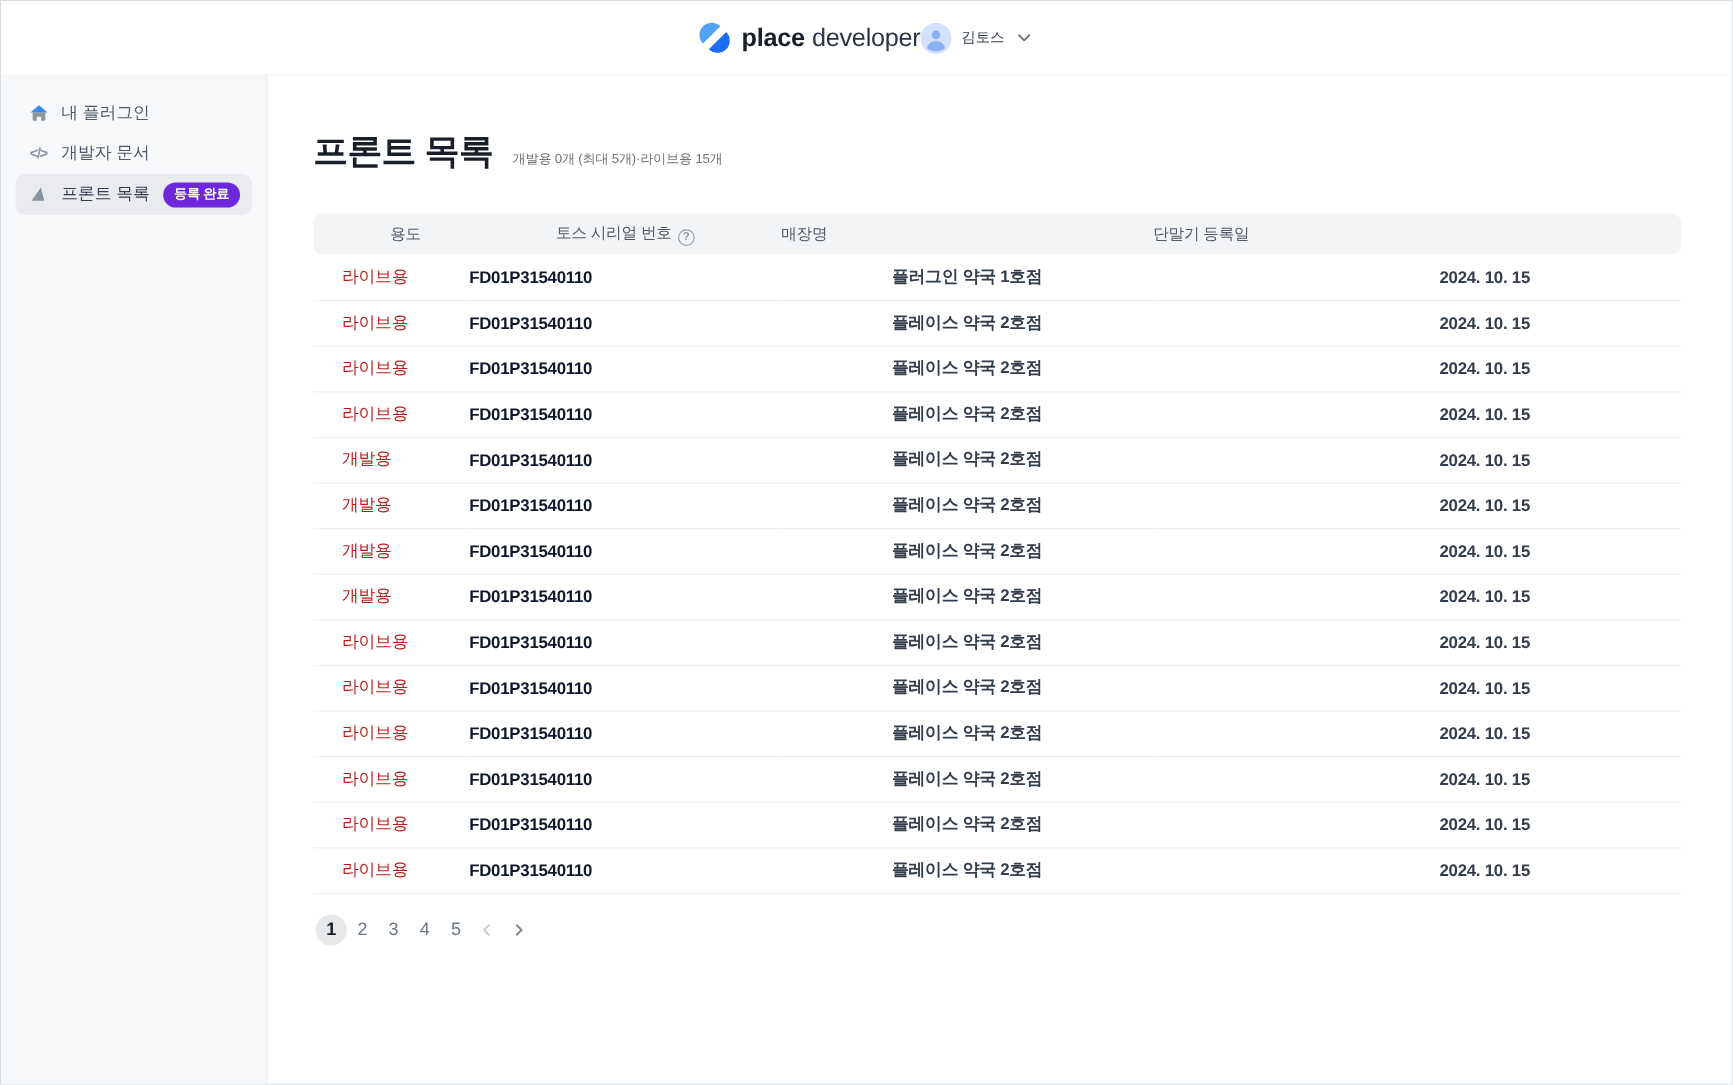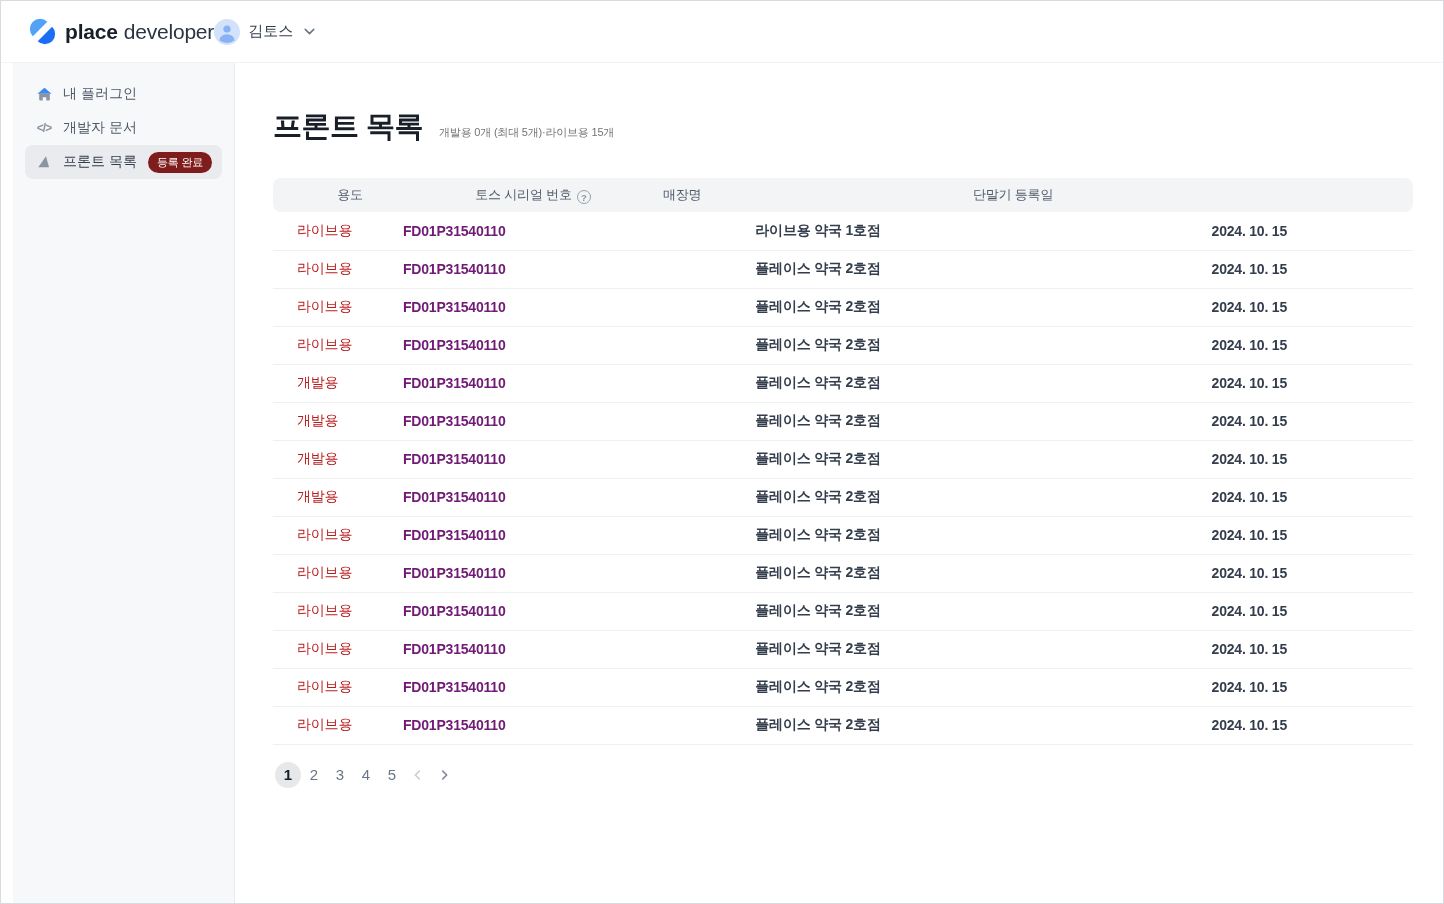--- a/index.html
+++ b/index.html
@@ -1,52 +1,52 @@
 <!DOCTYPE html>
 <html><head>
 <meta charset="utf-8">
 <style>
   * { margin:0; padding:0; box-sizing:border-box; }
   html,body { width:1444px; height:904px; }
   body { font-family:"Liberation Sans","DejaVu Sans",sans-serif; background:#fff; color:#333d4b; }
   .page { width:1444px; height:904px; border:1px solid #d8dce1; background:#fff; display:flex; flex-direction:column; overflow:hidden; }
 
   
-  .topbar { height:62px; flex:0 0 62px; display:flex; align-items:center; justify-content:flex-start; padding:0 28px; background:#fff; border-bottom:1px solid #f1f3f5; }
+  .topbar { height:62px; flex:0 0 62px; display:flex; align-items:center; justify-content:center; padding:0 17px; background:#fff; border-bottom:1px solid #f1f3f5; }
   .logo { display:flex; align-items:center; gap:9px; cursor:pointer; }
   .logo-text { font-size:21px; letter-spacing:-0.2px; color:#191f28; display:flex; gap:6px; align-items:baseline; }
   .logo-primary { font-weight:800; }
   .logo-secondary { font-weight:400; color:#2b3442; }
   .user-menu { display:flex; align-items:center; gap:8px; cursor:pointer; }
-  .user-name { font-size:15px; font-weight:500; color:#333d4b; }
-
-  
-  .body-wrap { flex:1; display:flex; min-height:0;padding-left:12px; }
+  .user-name { font-size:12px; font-weight:500; color:#333d4b; }
+
+  
+  .body-wrap { flex:1; display:flex; min-height:0; }
   .sidebar { width:222px; flex:0 0 222px; background:#f7f8fa; border-right:1px solid #e9ebee; padding:14px 12px; }
   .side-item { height:34px; display:flex; align-items:center; gap:10px; padding:0 10px; border-radius:8px; font-size:14px; color:#4e5968; cursor:pointer; }
   .side-item.active { background:#e9ebee; color:#333d4b; font-weight:500; }
   .side-icon { width:18px; height:18px; display:flex; align-items:center; justify-content:center; flex:0 0 18px; }
   .code-glyph { font-size:12px; font-weight:700; color:#8b95a1; letter-spacing:-1px; }
-  .side-badge { margin-left:auto; background:#7f1d1d; color:#fff; font-size:11px; font-weight:400; line-height:1; padding:5px 9px; border-radius:20px; letter-spacing:-0.2px; }
+  .side-badge { margin-left:auto; background:#6d28d9; color:#fff; font-size:11px; font-weight:700; line-height:1; padding:5px 9px; border-radius:20px; letter-spacing:-0.2px; }
 
   
   .main { flex:1; background:#fff; padding:44px 44px 0 38px; overflow:hidden; }
   .title-row { display:flex; align-items:baseline; gap:16px; margin-bottom:31px; }
   .page-title { font-size:29px; font-weight:800; color:#191f28; letter-spacing:-0.5px; }
   .page-subtitle { font-size:11px; color:#737373; letter-spacing:-0.2px; }
 
   table.front-table { width:1140px; border-collapse:collapse; table-layout:fixed; }
   .front-table th { height:34px; background:#f2f4f6; font-size:13px; font-weight:500; color:#4e5968; text-align:center; letter-spacing:-0.2px; }
   .front-table th:first-child { border-radius:8px 0 0 8px; padding-left:24px; }
   .front-table th:last-child { border-radius:0 8px 8px 0; }
   .front-table th.th-store { text-align:left; padding-right:120px; }
   .front-table th.th-date { text-align:left; }
   .front-table td { height:38px; border-bottom:1px solid #eef0f2; font-size:14px; letter-spacing:-0.2px; }
   .td-usage { color:#b91c1c; padding-left:24px; }
-  .td-serial { color:#701a75; font-weight:600; }
+  .td-serial { color:#0f172a; font-weight:600; }
   .td-store { color:#333d4b; font-weight:600; text-align:center; }
   .td-date { color:#333d4b; font-weight:600; text-align:right; }
   .th-help { display:inline-flex; width:14px; height:14px; border:1.3px solid #99a1ab; border-radius:50%; align-items:center; justify-content:center; font-size:9.5px; font-weight:700; color:#8b95a1; vertical-align:-2px; margin-left:5px; cursor:pointer; }
 
   
   .pagination { display:flex; align-items:center; margin-top:17px; margin-left:2px; }
   .page-btn { width:26px; height:26px; border:none; background:transparent; border-radius:50%; font-family:inherit; font-size:15px; color:#6b7684; cursor:pointer; display:flex; align-items:center; justify-content:center; }
   .page-btn.active { background:#e6e8ea; color:#191f28; font-weight:600; }
   .nav-btn { width:26px; height:26px; border:none; background:transparent; cursor:pointer; display:flex; align-items:center; justify-content:center; }
 </style>
@@ -136,21 +136,21 @@
             </th>
             <th class="th-store">매장명</th>
             <th class="th-date">단말기 등록일</th>
             <th></th>
           </tr>
         </thead>
         <tbody>
   <tr>
     <td class="td-usage">라이브용</td>
     <td class="td-serial">FD01P31540110</td>
-    <td class="td-store">라이브용 약국 1호점</td>
+    <td class="td-store">플러그인 약국 1호점</td>
     <td class="td-date">2024. 10. 15</td>
     <td></td>
   </tr>
 
   <tr>
     <td class="td-usage">라이브용</td>
     <td class="td-serial">FD01P31540110</td>
     <td class="td-store">플레이스 약국 2호점</td>
     <td class="td-date">2024. 10. 15</td>
     <td></td>

